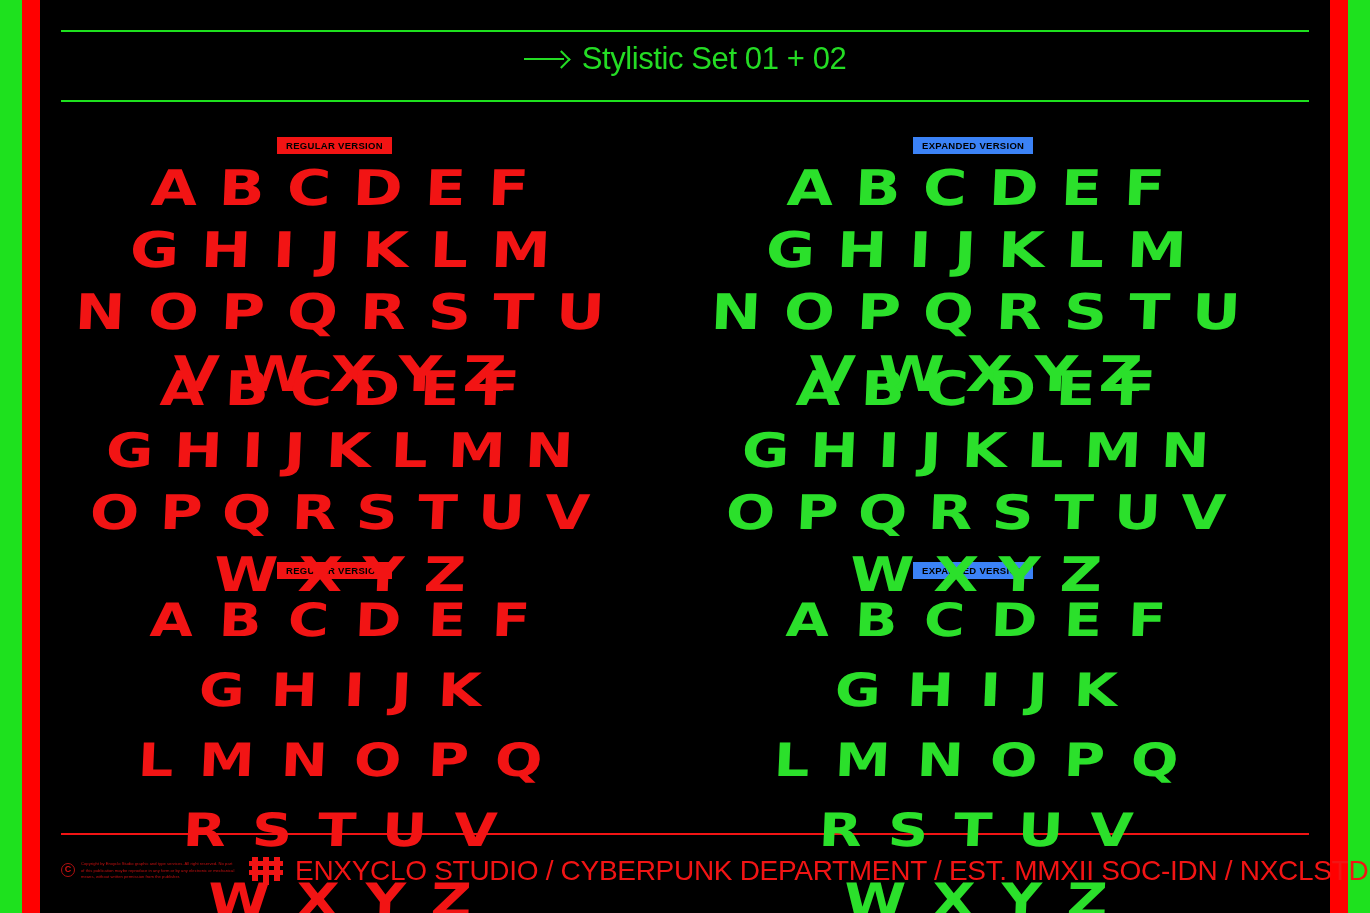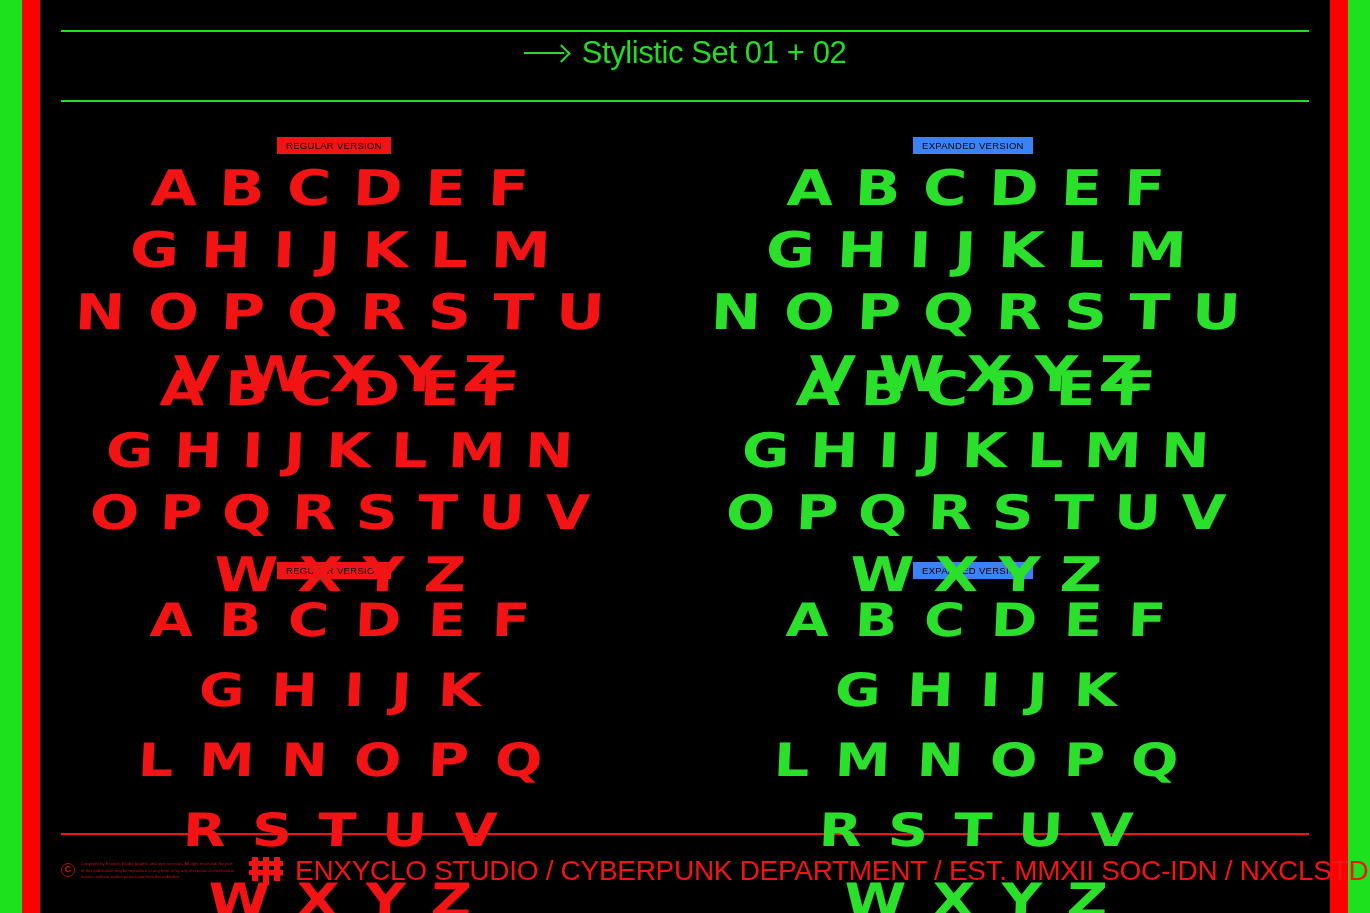--- a/index.html
+++ b/index.html
@@ -38,21 +38,21 @@
   }
   .rule-green { background:#1EE11E; }
   .rule-red   { background:#F01414; }
   .rule-top    { top:30px; }
   .rule-bottom { top:100px; }
   .rule-footer { top:833px; }
 
   
   .header {
     position:absolute;
-    left:0; right:0; top:28px;
+    left:0; right:0; top:34px;
     height:50px;
     display:flex; align-items:center; justify-content:center;
     gap:14px;
     color:#24DC24;
   }
   .arrow-icon {
     display:block;
     width:44px; height:20px;
     position:relative;
   }
@@ -80,21 +80,21 @@
     white-space:nowrap;
   }
 
   
   .badge {
     position:absolute;
     height:17px;
     padding:0 9px;
     display:flex; align-items:center; justify-content:center;
     font-size:9.5px;
-    font-weight:400;
+    font-weight:700;
     letter-spacing:0.3px;
     color:#000;
     white-space:nowrap;
   }
   .badge-red   { background:#F21414; }
   .badge-green { background:#3b82f6; }
 
   .badge-r1-left  { left:237px; top:137px; }
   .badge-r1-right { left:873px; top:137px; }
   .badge-r2-left  { left:237px; top:562px; }

